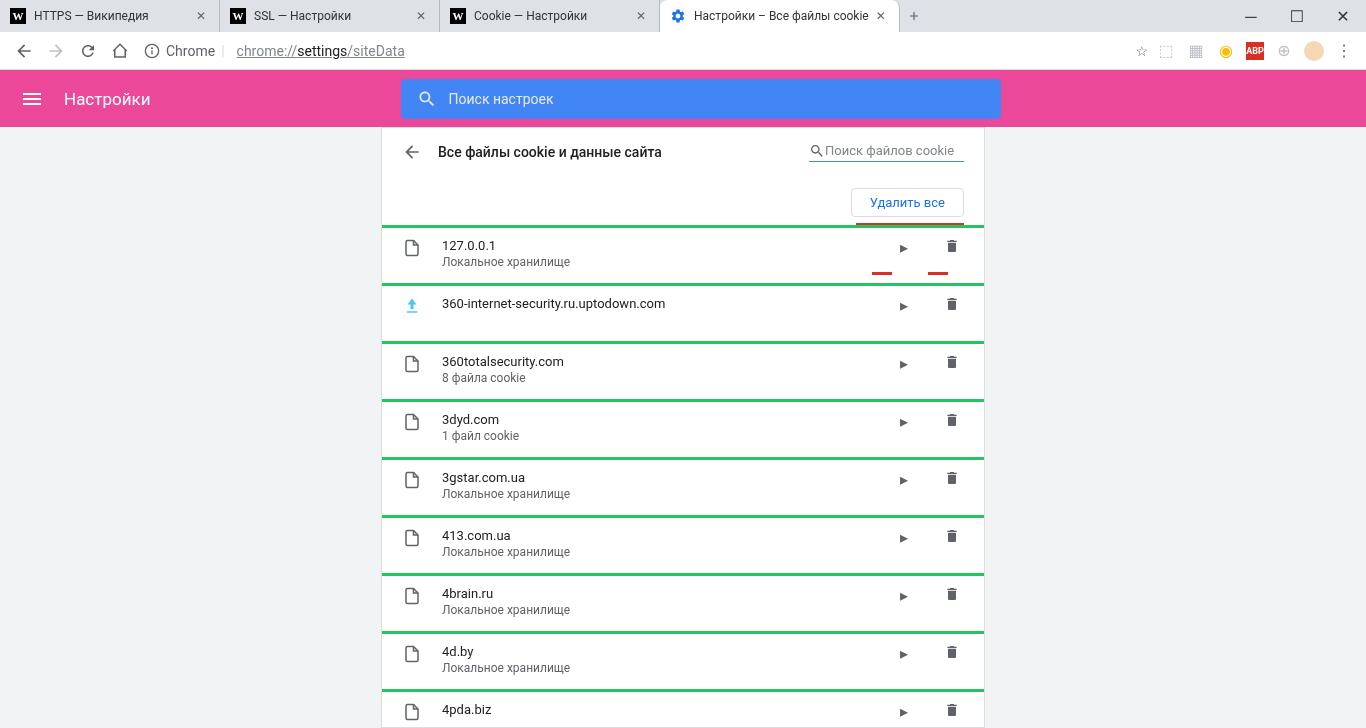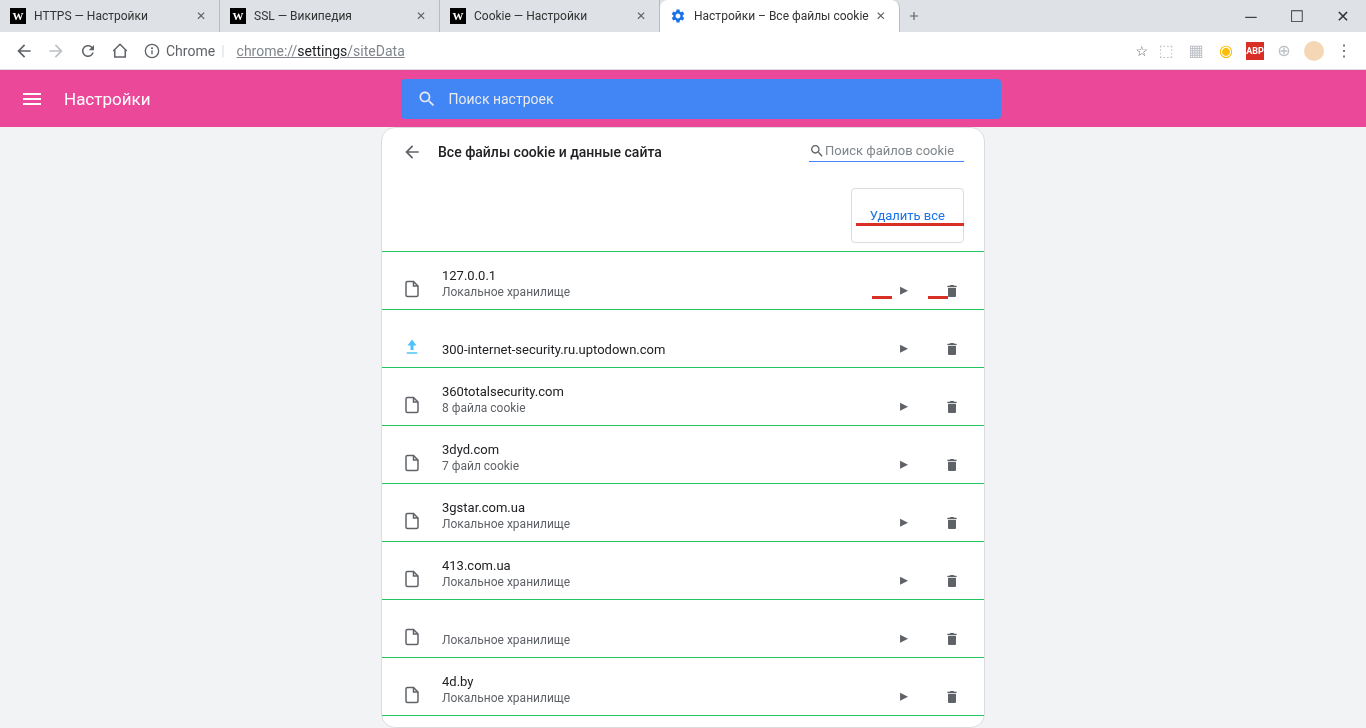--- a/index.html
+++ b/index.html
@@ -31,58 +31,58 @@
 
 .settings-header { height: 57px; background: #ec4899; display: flex; align-items: center; padding: 0 20px; color: #fff; }
 .hamburger { width: 24px; height: 24px; margin-right: 20px; }
 .settings-title { font-size: 17px; font-weight: 400; }
 .settings-search { margin-left: auto; margin-right: 380px; width: 600px; height: 40px; background: #4285f4; border-radius: 4px; display: flex; align-items: center; padding: 0 16px; }
 .settings-search input { background: transparent; border: none; outline: none; color: #fff; font-size: 14px; flex: 1; margin-left: 12px; }
 .settings-search input::placeholder { color: #e8eaed; }
 
 
 .content-area { background: #f1f3f4; height: calc(728px - 32px - 38px - 57px); display: flex; justify-content: center; overflow-y: auto; }
-.card { width: 604px; background: #fff; margin-top: 0; border: 1px solid #dadce0; border-radius: 14px; margin-left: 0; }
+.card { width: 604px; background: #fff; margin-top: 0; border: 1px solid #dadce0; border-radius: 0; margin-left: 0; }
 .card-header { display: flex; align-items: center; padding: 14px 20px; gap: 16px; }
 .back-arrow { width: 20px; height: 20px; color: #5f6368; }
 .card-title { font-size: 14px; color: #202124; font-weight: 500; flex: 1; }
 .cookie-search { display: flex; align-items: center; border-bottom: 1px solid #4285f4; padding-bottom: 2px; width: 155px; }
 .cookie-search input { border: none; outline: none; font-size: 13px; color: #7f1d1d; width: 130px; }
 .cookie-search input::placeholder { color: #80868b; }
 
 .delete-all-row { display: flex; justify-content: flex-end; padding: 12px 20px 8px; position: relative; }
-.delete-all-btn { border: 1px solid #dadce0; background: #fff; color: #1a73e8; padding: 19px 18px; border-radius: 4px; font-size: 13px; cursor: pointer; }
+.delete-all-btn { border: 1px solid #dadce0; background: #fff; color: #1a73e8; padding: 6px 18px; border-radius: 4px; font-size: 13px; cursor: pointer; }
 .red-underline-1 { position: absolute; height: 3px; background: #d93025; width: 108px; right: 20px; top: 47px; }
 
-.site-row { display: flex; align-items: flex-end; padding: 10px 20px; border-top: 1px solid #22c55e; min-height: 58px; position: relative; }
+.site-row { display: flex; align-items: flex-start; padding: 10px 20px; border-top: 3px solid #22c55e; min-height: 58px; position: relative; }
 .site-icon { width: 20px; height: 20px; margin-right: 20px; color: #5f6368; flex-shrink: 0; display: flex; align-items: center; justify-content: center; }
 .site-info { flex: 1; }
 .site-name { font-size: 13px; color: #202124; }
 .site-desc { font-size: 12px; color: #5f6368; margin-top: 2px; }
 .expand-icon { width: 20px; color: #5f6368; text-align: center; margin-right: 30px; }
 .trash-icon { width: 20px; color: #5f6368; }
 .red-underline-sm { position: absolute; height: 3px; background: #d93025; width: 20px; }
 
 svg { display: block; }
 .wiki-icon { background: #000; color: #fff; width: 16px; height: 16px; font-size: 11px; font-weight: bold; display: flex; align-items: center; justify-content: center; font-family: serif; }
 .gear-icon-c { color: #1a73e8; }
 </style>
 </head>
 <body>
 
 <div class="titlebar">
   <div class="tabs">
     <div class="tab">
       <span class="favicon wiki-icon">W</span>
-      <span class="title">HTTPS — Настройки</span>
+      <span class="title">HTTPS — Википедия</span>
       <span class="close">✕</span>
     </div>
     <div class="tab">
       <span class="favicon wiki-icon">W</span>
-      <span class="title">SSL — Википедия</span>
+      <span class="title">SSL — Настройки</span>
       <span class="close">✕</span>
     </div>
     <div class="tab">
       <span class="favicon wiki-icon">W</span>
       <span class="title">Cookie — Настройки</span>
       <span class="close">✕</span>
     </div>
     <div class="tab active">
       <span class="favicon gear-icon-c">
         <svg width="16" height="16" viewBox="0 0 24 24" fill="currentColor">
@@ -210,21 +210,21 @@
           <div class="red-underline-sm" style="left:546px;top:44px"></div>
         </div>
         <div class="site-row">
           <span class="site-icon">
             <svg width="18" height="18" viewBox="0 0 24 24" fill="#4fc3f7">
               <path d="M12 2l-6 8h4v6h4v-6h4z"></path>
               <rect x="5" y="19" width="14" height="2"></rect>
             </svg>
           </span>
           <div class="site-info">
-            <div class="site-name">300-internet-security.ru.uptodown.com</div>
+            <div class="site-name">360-internet-security.ru.uptodown.com</div>
           </div>
           <span class="expand-icon">▸</span>
           <span class="trash-icon">
             <svg width="16" height="16" viewBox="0 0 24 24" fill="#5f6368">
               <path d="M6 19c0 1.1.9 2 2 2h8c1.1 0 2-.9 2-2V7H6v12zM19 4h-3.5l-1-1h-5l-1 1H5v2h14V4z"></path>
             </svg>
           </span>
         </div>
         <div class="site-row">
           <span class="site-icon">
@@ -246,21 +246,21 @@
         </div>
         <div class="site-row">
           <span class="site-icon">
             <svg width="18" height="18" viewBox="0 0 24 24" fill="none" stroke="#5f6368" stroke-width="2">
               <path d="M14 2H6a2 2 0 0 0-2 2v16a2 2 0 0 0 2 2h12a2 2 0 0 0 2-2V8z"></path>
               <polyline points="14 2 14 8 20 8"></polyline>
             </svg>
           </span>
           <div class="site-info">
             <div class="site-name">3dyd.com</div>
-            <div class="site-desc">7 файл cookie</div>
+            <div class="site-desc">1 файл cookie</div>
           </div>
           <span class="expand-icon">▸</span>
           <span class="trash-icon">
             <svg width="16" height="16" viewBox="0 0 24 24" fill="#5f6368">
               <path d="M6 19c0 1.1.9 2 2 2h8c1.1 0 2-.9 2-2V7H6v12zM19 4h-3.5l-1-1h-5l-1 1H5v2h14V4z"></path>
             </svg>
           </span>
         </div>
         <div class="site-row">
           <span class="site-icon">
@@ -299,20 +299,21 @@
           </span>
         </div>
         <div class="site-row">
           <span class="site-icon">
             <svg width="18" height="18" viewBox="0 0 24 24" fill="none" stroke="#5f6368" stroke-width="2">
               <path d="M14 2H6a2 2 0 0 0-2 2v16a2 2 0 0 0 2 2h12a2 2 0 0 0 2-2V8z"></path>
               <polyline points="14 2 14 8 20 8"></polyline>
             </svg>
           </span>
           <div class="site-info">
+            <div class="site-name">4brain.ru</div>
             <div class="site-desc">Локальное хранилище</div>
           </div>
           <span class="expand-icon">▸</span>
           <span class="trash-icon">
             <svg width="16" height="16" viewBox="0 0 24 24" fill="#5f6368">
               <path d="M6 19c0 1.1.9 2 2 2h8c1.1 0 2-.9 2-2V7H6v12zM19 4h-3.5l-1-1h-5l-1 1H5v2h14V4z"></path>
             </svg>
           </span>
         </div>
         <div class="site-row">

